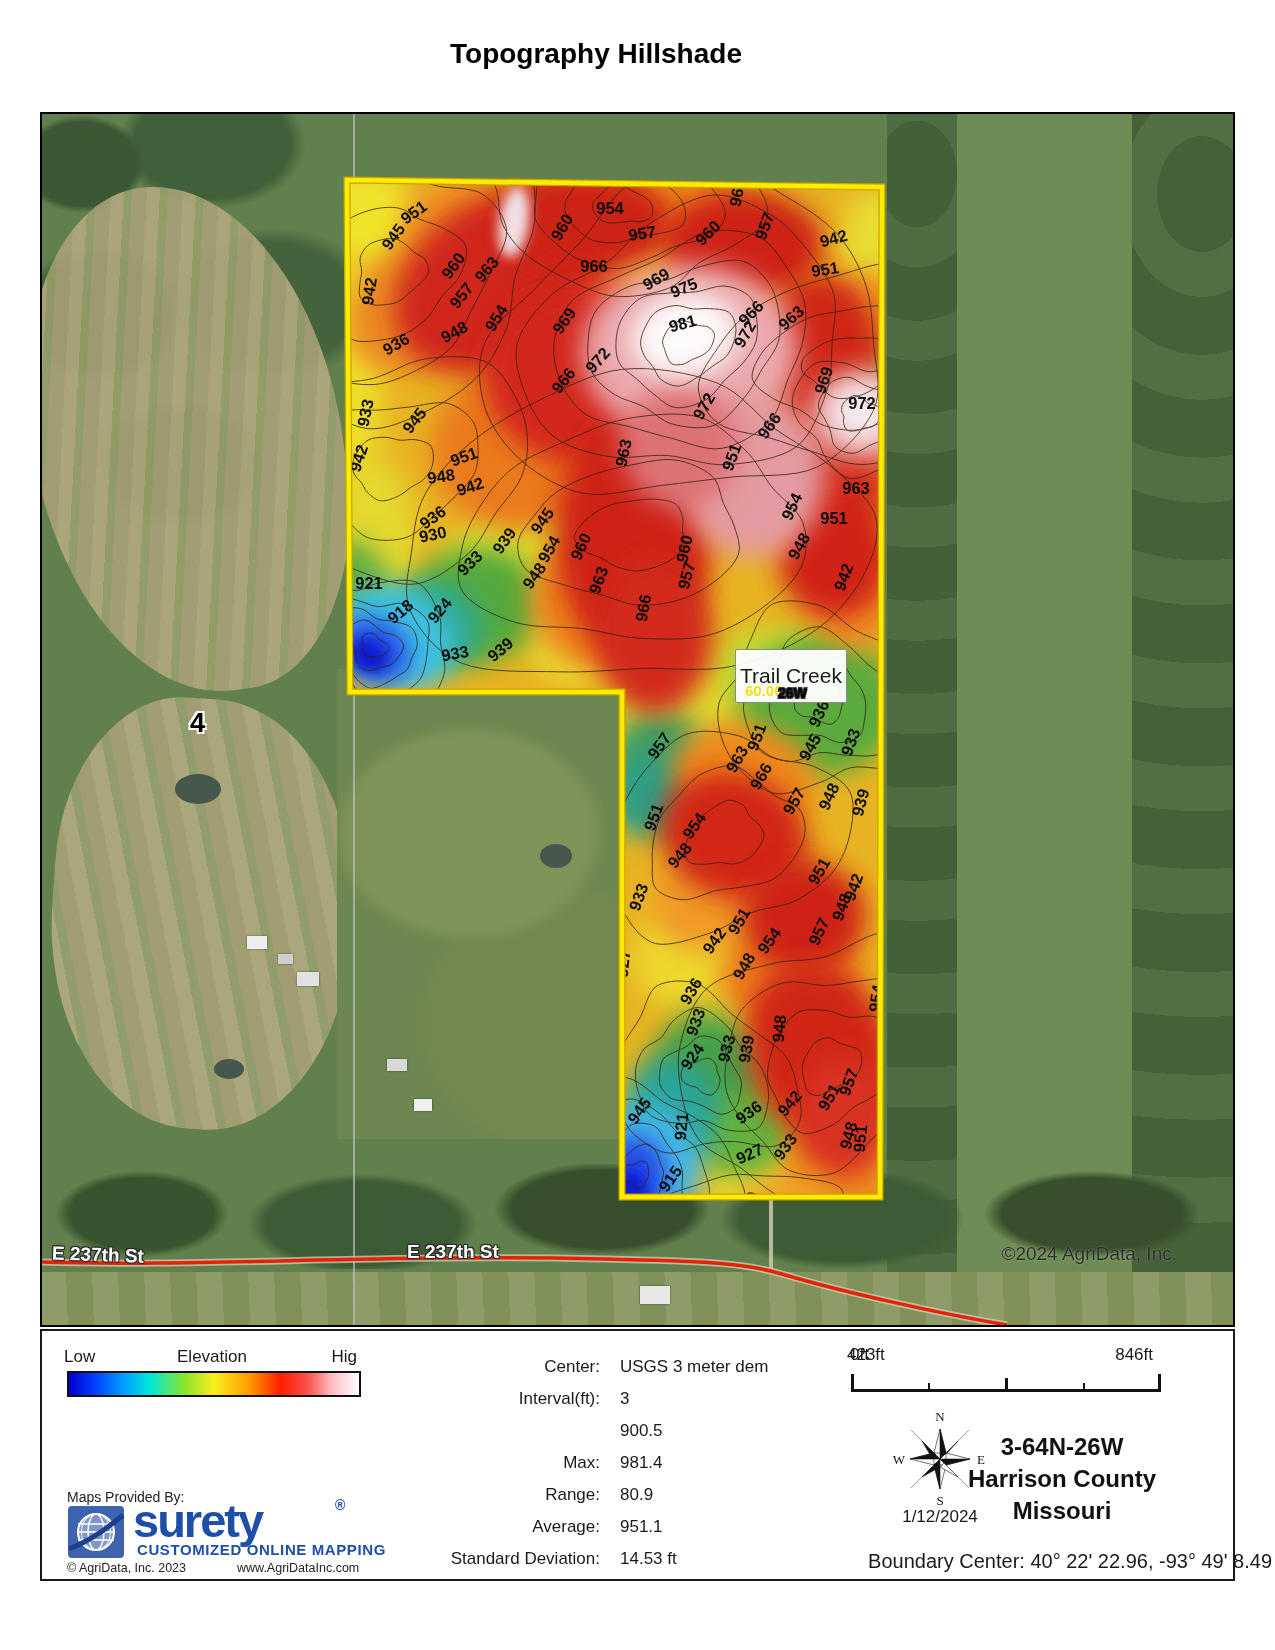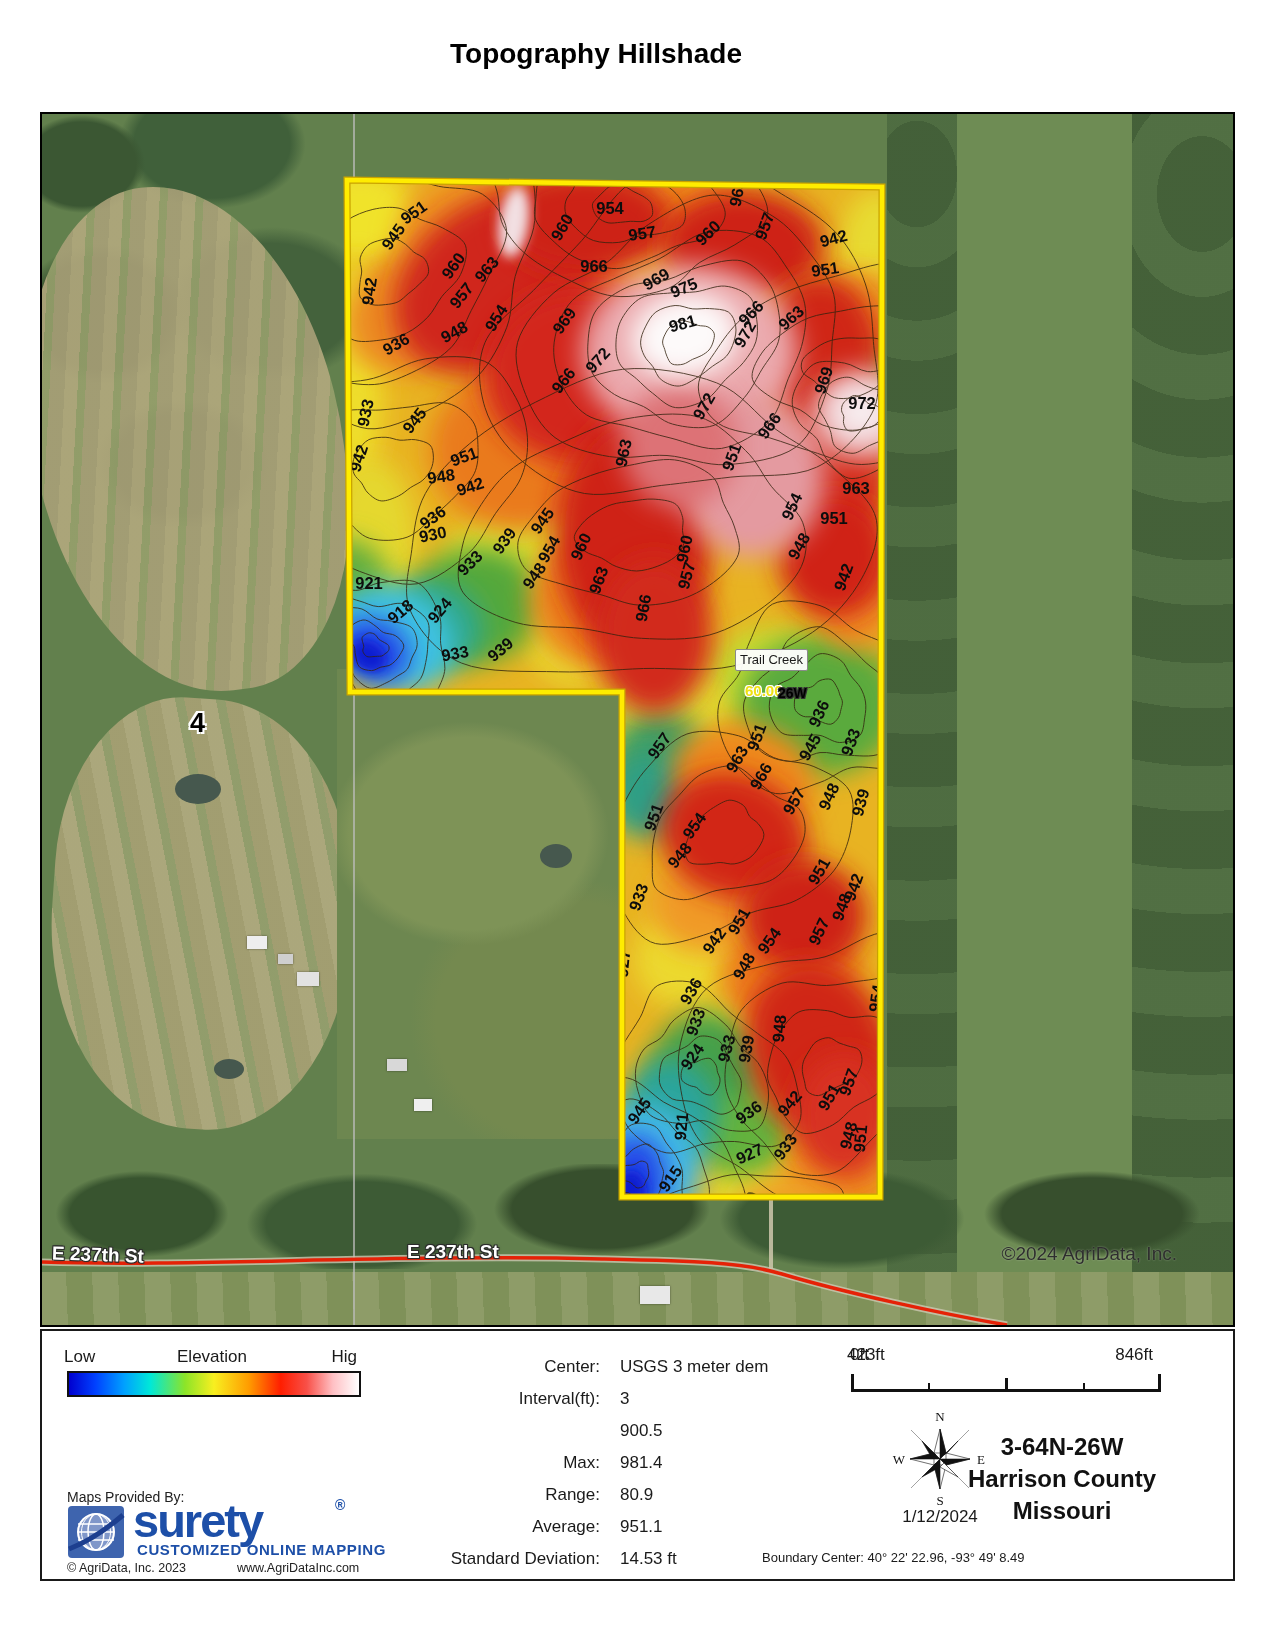--- a/index.html
+++ b/index.html
@@ -40,21 +40,21 @@
   .bottomFields{left:0;top:1158px;width:1195px;height:57px;
     background:repeating-linear-gradient(88deg,#8e9c68 0 26px,#7f9159 26px 52px);}
   .pond{background:#46584e;border-radius:50%;}
   .bldg{box-shadow:0 0 2px rgba(0,0,0,.5);}
   .utility{left:311px;top:0;width:2px;height:1215px;background:#bdbdbd;opacity:.7;}
   .driveway{left:727px;top:1015px;width:4px;height:140px;background:#cfc8ad;opacity:.85;}
 
   #mapsvg{position:absolute;left:0;top:0;z-index:2;}
 
   .maplabel{position:absolute;z-index:3;white-space:nowrap;}
-  #trail-creek{left:693px;top:535px;background:rgba(255,255,255,.95);border:1px solid #8a8a8a;color:#1a1a1a;font-size:13px;padding:0 4px;line-height:20px;border-radius:2px;}
+  #trail-creek{left:693px;top:535px;background:rgba(255,255,255,.95);border:1px solid #8a8a8a;color:#1a1a1a;font-size:21px;padding:16px 4px;line-height:20px;border-radius:2px;}
   #road-num{left:690px;top:568px;color:#efe112;font-weight:bold;font-size:15px;
     text-shadow:-1px -1px 0 #fff,1px -1px 0 #fff,-1px 1px 0 #fff,1px 1px 0 #fff;padding-left:13px;}
   #road-suffix{left:736px;top:571px;color:#000000;font-weight:bold;font-size:14px;
     text-shadow:-1px -1px 0 #333,1px -1px 0 #333,-1px 1px 0 #333,1px 1px 0 #333;}
   .street{color:#fff;font-size:19px;font-weight:bold;
     text-shadow:-1px -1px 0 #2b2b2b,1px -1px 0 #2b2b2b,-1px 1px 0 #2b2b2b,1px 1px 0 #2b2b2b,0 0 3px #2b2b2b;}
   #street-1{left:10px;top:1130px;transform:rotate(2deg);}
   #street-2{left:365px;top:1127px;}
   #section-4{left:148px;top:594px;color:#000;font-size:27px;font-weight:bold;
     text-shadow:-2px -2px 0 #fff,2px -2px 0 #fff,-2px 2px 0 #fff,2px 2px 0 #fff;}
@@ -85,21 +85,21 @@
   #scalebar .lbl{position:absolute;top:0;font-size:17px;color:#1a1a1a;}
   #sb-0{left:3px;}
   #sb-mid{left:0;width:318px;text-align:left;}
   #sb-end{right:12px;}
   #sb-line{position:absolute;left:4px;right:4px;top:44px;height:3px;background:#111;}
   .tick{position:absolute;background:#111;bottom:3px;}
 
   #compass{left:843px;top:72px;width:110px;height:112px;}
   #compass-date{left:838px;top:176px;width:120px;text-align:center;font-size:17px;color:#1a1a1a;}
   #location{left:890px;top:100px;width:260px;text-align:center;font-weight:bold;font-size:24px;color:#111;line-height:32px;}
-  #boundary-center{left:720px;top:219px;width:430px;text-align:left;font-size:13px;color:#1a1a1a;}
+  #boundary-center{left:800px;top:219px;width:430px;text-align:right;font-size:20px;color:#1a1a1a;}
 </style>
 </head>
 <body>
 
 <div class="abs" id="page-title">Topography Hillshade</div>
 
 <div class="abs" id="map">
 
   <div class="layer forestTL"></div>
   <div class="layer cropsL"></div>

